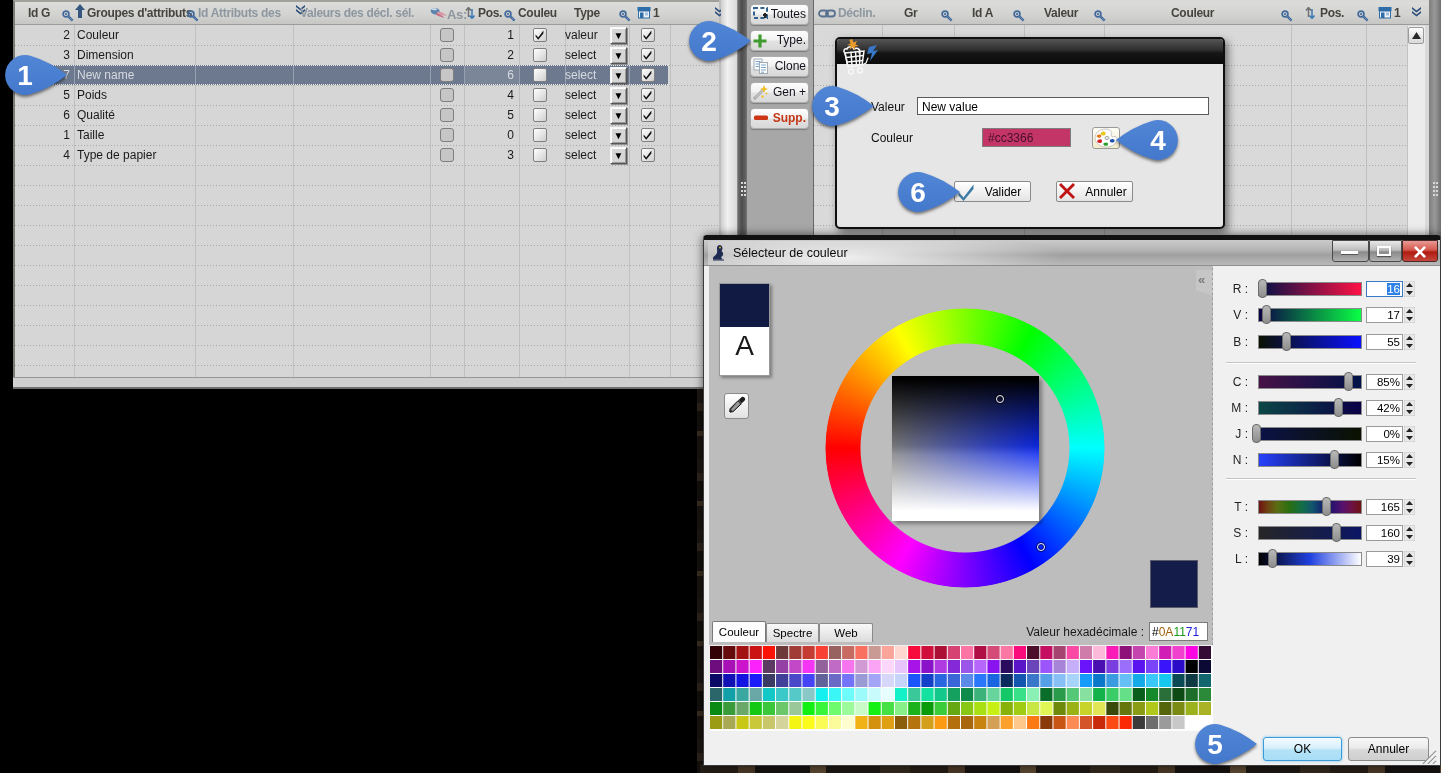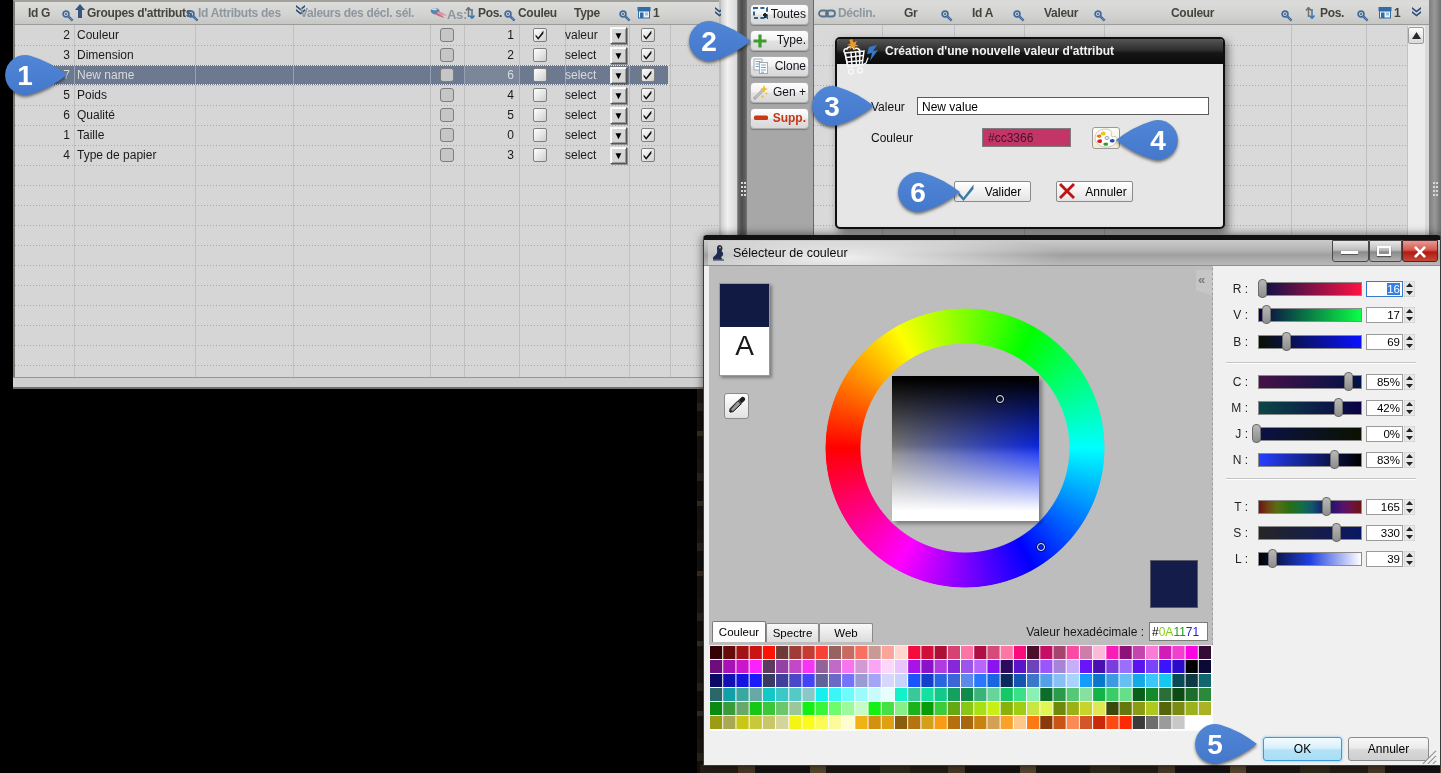--- a/index.html
+++ b/index.html
@@ -324,21 +324,20 @@
       <div style="position:absolute;left:4px;top:0px;width:2px;height:2px;background:#d8d8d8"></div>
       <div style="position:absolute;left:1px;top:4px;width:2px;height:2px;background:#d8d8d8"></div>
       <div style="position:absolute;left:4px;top:4px;width:2px;height:2px;background:#d8d8d8"></div>
       <div style="position:absolute;left:1px;top:8px;width:2px;height:2px;background:#d8d8d8"></div>
       <div style="position:absolute;left:4px;top:8px;width:2px;height:2px;background:#d8d8d8"></div>
       <div style="position:absolute;left:1px;top:12px;width:2px;height:2px;background:#d8d8d8"></div>
       <div style="position:absolute;left:4px;top:12px;width:2px;height:2px;background:#d8d8d8"></div>
     </div>
 <div style="position:absolute;left:835px;top:37px;width:390px;height:192px;background:#e6e6e6;border:2px solid #0f0f0f;border-radius:5px;box-shadow:3px 4px 8px rgba(0,0,0,0.5)"></div>
 <div style="position:absolute;left:837px;top:39px;width:386px;height:25px;background:linear-gradient(180deg,#555 0%,#2e2e2e 45%,#161616 55%,#0a0a0a 100%);border-radius:3px 3px 0 0"></div>
-<div style="position:absolute;left:885px;top:44px;width:330px;height:16px;font-size:12px;font-weight:bold;color:#f2f2f2">Création d'une nouvelle valeur d'attribut</div>
 <svg style="position:absolute;left:840px;top:36px" width="42" height="44" viewBox="0 0 42 44">
       <g stroke="#f6f6f6" stroke-width="1.5" fill="none" stroke-linecap="round">
         <path d="M5 17 C3 15 4 12 7 13 C8 10 13 10 14 13 C18 11 21 14 19 17"></path>
         <path d="M5 17 L24 15 L22 29 L8 31 Z"></path>
         <path d="M8 31 L5 17 M11 16.2 L12 30 M15.5 15.8 L16.5 29.4 M20 15.3 L19.5 29"></path>
         <path d="M6.5 21.5 L23 19.5 M7.5 26 L22.5 24.5"></path>
         <circle cx="11" cy="35.5" r="2.4"></circle>
         <circle cx="20" cy="34.5" r="2.4"></circle>
         <path d="M22 29 L26 27 28 22" stroke-width="1.2"></path>
       </g>
@@ -405,21 +404,21 @@
 <div style="position:absolute;left:825px;top:308px;width:280px;height:280px;border-radius:50%;background:conic-gradient(from 270deg,#ff0000,#ffff00 16.7%,#00ff00 33.3%,#00ffff 50%,#0000ff 66.7%,#ff00ff 83.3%,#ff0000);-webkit-mask:radial-gradient(circle,transparent 0 104px,#000 105px 139px,transparent 140px);mask:radial-gradient(circle,transparent 0 104px,#000 105px 139px,transparent 140px);filter:drop-shadow(2px 3px 3px rgba(0,0,0,0.35))"></div>
 <div style="position:absolute;left:892px;top:376px;width:147px;height:145px;box-shadow:3px 3px 4px rgba(0,0,0,0.35);background:linear-gradient(180deg,#000 2%,rgba(0,0,0,0) 54%),linear-gradient(0deg,#fff 7%,rgba(255,255,255,0) 52%),linear-gradient(90deg,#858585,#0d2af2)"></div>
 <div style="position:absolute;left:996px;top:395px;width:8px;height:8px;border:1.5px solid #f4f4f4;border-radius:50%;box-shadow:0 0 0 1px rgba(0,0,0,0.6),inset 0 0 0 1px rgba(0,0,0,0.6)"></div>
 <div style="position:absolute;left:1037px;top:543px;width:8px;height:8px;border:1.5px solid #f4f4f4;border-radius:50%;box-shadow:0 0 0 1px rgba(0,0,0,0.6),inset 0 0 0 1px rgba(0,0,0,0.6)"></div>
 <div style="position:absolute;left:1150px;top:560px;width:48px;height:48px;background:#141c4a;border:1px solid #5a5a6a"></div>
 <div style="position:absolute;left:712px;top:621px;width:54px;height:21px;background:#fdfdfd;border:1px solid #7a7a7a;border-bottom:none;border-radius:2px 2px 0 0;font-size:11.5px;color:#000;text-align:center;line-height:20px">Couleur</div>
 <div style="position:absolute;left:766px;top:623px;width:53px;height:19px;background:linear-gradient(180deg,#f8f8f8,#dcdcdc);border:1px solid #8a8a8a;border-bottom:none;border-radius:2px 2px 0 0;font-size:11.5px;color:#000;text-align:center;line-height:18px">Spectre</div>
 <div style="position:absolute;left:819px;top:623px;width:54px;height:19px;background:linear-gradient(180deg,#f8f8f8,#dcdcdc);border:1px solid #8a8a8a;border-bottom:none;border-radius:2px 2px 0 0;font-size:11.5px;color:#000;text-align:center;line-height:18px">Web</div>
 <div style="position:absolute;left:1014px;top:625px;width:130px;height:14px;font-size:12px;color:#1a1a1a;text-align:right">Valeur hexadécimale :</div>
 <div style="position:absolute;left:1149px;top:622px;width:59px;height:19px;background:#fff;border:1px solid #7a7a7a"></div>
-<div style="position:absolute;left:1152px;top:625px;width:56px;height:14px;font-size:12px"><span style="color:#000">#</span><span style="color:#84cc16">0A</span><span style="color:#189818">11</span><span style="color:#2020d4">71</span></div>
+<div style="position:absolute;left:1152px;top:625px;width:56px;height:14px;font-size:12px"><span style="color:#000">#</span><span style="color:#a16207">0A</span><span style="color:#189818">11</span><span style="color:#2020d4">71</span></div>
 <svg style="position:absolute;left:710px;top:646px" width="503" height="85" viewBox="0 0 503 85">
       <rect x="0" y="0" width="503" height="85" fill="#fdfdfd"></rect>
       <rect x="0.0" y="0" width="12.21" height="13" fill="#330006"></rect>
       <rect x="13.21" y="0" width="12.21" height="13" fill="#660b0b"></rect>
       <rect x="26.42" y="0" width="12.21" height="13" fill="#a31212"></rect>
       <rect x="39.63" y="0" width="12.21" height="13" fill="#cc1313"></rect>
       <rect x="52.84" y="0" width="12.21" height="13" fill="#fb1405"></rect>
       <rect x="66.05" y="0" width="12.21" height="13" fill="#6e3a39"></rect>
       <rect x="79.26" y="0" width="12.21" height="13" fill="#a03c35"></rect>
       <rect x="92.47" y="0" width="12.21" height="13" fill="#c43b31"></rect>
@@ -662,21 +661,21 @@
 <div style="position:absolute;left:1262px;top:305px;width:9px;height:19px;background:linear-gradient(180deg,#b8b8b8,#8e8e8e);border:1px solid #6a6a6a;border-radius:4px"></div>
 <div style="position:absolute;left:1366px;top:307px;width:37px;height:16px;background:#fff;border:1px solid #9a9a9a;font-size:11.5px;color:#000;text-align:right;line-height:15px;padding-right:2px">17</div>
 <svg style="position:absolute;left:1404px;top:307px" width="11" height="16" viewBox="0 0 11 16">
       <rect x="0" y="0" width="11" height="16" fill="#e8e8e8" stroke="#aaa" stroke-width="0.5"></rect>
       <path d="M5.5 2 L9 6 L2 6 Z" fill="#222"></path>
       <path d="M5.5 14 L9 10 L2 10 Z" fill="#222"></path>
     </svg>
 <div style="position:absolute;left:1216px;top:335px;width:32px;height:14px;font-size:12px;color:#222;text-align:right">B :</div>
 <div style="position:absolute;left:1258px;top:335px;width:104px;height:14px;background:linear-gradient(90deg,rgb(10,17,0),rgb(10,17,255));border:1px solid #8a8a8a"></div>
 <div style="position:absolute;left:1282px;top:332px;width:9px;height:19px;background:linear-gradient(180deg,#b8b8b8,#8e8e8e);border:1px solid #6a6a6a;border-radius:4px"></div>
-<div style="position:absolute;left:1366px;top:334px;width:37px;height:16px;background:#fff;border:1px solid #9a9a9a;font-size:11.5px;color:#000;text-align:right;line-height:15px;padding-right:2px">69</div>
+<div style="position:absolute;left:1366px;top:334px;width:37px;height:16px;background:#fff;border:1px solid #9a9a9a;font-size:11.5px;color:#000;text-align:right;line-height:15px;padding-right:2px">55</div>
 <svg style="position:absolute;left:1404px;top:334px" width="11" height="16" viewBox="0 0 11 16">
       <rect x="0" y="0" width="11" height="16" fill="#e8e8e8" stroke="#aaa" stroke-width="0.5"></rect>
       <path d="M5.5 2 L9 6 L2 6 Z" fill="#222"></path>
       <path d="M5.5 14 L9 10 L2 10 Z" fill="#222"></path>
     </svg>
 <div style="position:absolute;left:1216px;top:375px;width:32px;height:14px;font-size:12px;color:#222;text-align:right">C :</div>
 <div style="position:absolute;left:1258px;top:375px;width:104px;height:14px;background:linear-gradient(90deg,rgb(71,18,71),rgb(0,18,71));border:1px solid #8a8a8a"></div>
 <div style="position:absolute;left:1344px;top:372px;width:9px;height:19px;background:linear-gradient(180deg,#b8b8b8,#8e8e8e);border:1px solid #6a6a6a;border-radius:4px"></div>
 <div style="position:absolute;left:1366px;top:374px;width:37px;height:16px;background:#fff;border:1px solid #9a9a9a;font-size:11.5px;color:#000;text-align:right;line-height:15px;padding-right:2px">85%</div>
 <svg style="position:absolute;left:1404px;top:374px" width="11" height="16" viewBox="0 0 11 16">
@@ -698,39 +697,39 @@
 <div style="position:absolute;left:1252px;top:424px;width:9px;height:19px;background:linear-gradient(180deg,#b8b8b8,#8e8e8e);border:1px solid #6a6a6a;border-radius:4px"></div>
 <div style="position:absolute;left:1366px;top:426px;width:37px;height:16px;background:#fff;border:1px solid #9a9a9a;font-size:11.5px;color:#000;text-align:right;line-height:15px;padding-right:2px">0%</div>
 <svg style="position:absolute;left:1404px;top:426px" width="11" height="16" viewBox="0 0 11 16">
       <rect x="0" y="0" width="11" height="16" fill="#e8e8e8" stroke="#aaa" stroke-width="0.5"></rect>
       <path d="M5.5 2 L9 6 L2 6 Z" fill="#222"></path>
       <path d="M5.5 14 L9 10 L2 10 Z" fill="#222"></path>
     </svg>
 <div style="position:absolute;left:1216px;top:453px;width:32px;height:14px;font-size:12px;color:#222;text-align:right">N :</div>
 <div style="position:absolute;left:1258px;top:453px;width:104px;height:14px;background:linear-gradient(90deg,rgb(38,64,255),rgb(0,0,0));border:1px solid #8a8a8a"></div>
 <div style="position:absolute;left:1330px;top:450px;width:9px;height:19px;background:linear-gradient(180deg,#b8b8b8,#8e8e8e);border:1px solid #6a6a6a;border-radius:4px"></div>
-<div style="position:absolute;left:1366px;top:452px;width:37px;height:16px;background:#fff;border:1px solid #9a9a9a;font-size:11.5px;color:#000;text-align:right;line-height:15px;padding-right:2px">83%</div>
+<div style="position:absolute;left:1366px;top:452px;width:37px;height:16px;background:#fff;border:1px solid #9a9a9a;font-size:11.5px;color:#000;text-align:right;line-height:15px;padding-right:2px">15%</div>
 <svg style="position:absolute;left:1404px;top:452px" width="11" height="16" viewBox="0 0 11 16">
       <rect x="0" y="0" width="11" height="16" fill="#e8e8e8" stroke="#aaa" stroke-width="0.5"></rect>
       <path d="M5.5 2 L9 6 L2 6 Z" fill="#222"></path>
       <path d="M5.5 14 L9 10 L2 10 Z" fill="#222"></path>
     </svg>
 <div style="position:absolute;left:1216px;top:500px;width:32px;height:14px;font-size:12px;color:#222;text-align:right">T :</div>
 <div style="position:absolute;left:1258px;top:500px;width:104px;height:14px;background:linear-gradient(90deg,#6e1212 0%,#6e4612 9%,#5a6e12 18%,#2a6e12 30%,#126e46 42%,#12566e 52%,#12266e 62%,#2a126e 72%,#56126e 82%,#6e1246 91%,#6e1212 100%);border:1px solid #8a8a8a"></div>
 <div style="position:absolute;left:1322px;top:497px;width:9px;height:19px;background:linear-gradient(180deg,#b8b8b8,#8e8e8e);border:1px solid #6a6a6a;border-radius:4px"></div>
 <div style="position:absolute;left:1366px;top:499px;width:37px;height:16px;background:#fff;border:1px solid #9a9a9a;font-size:11.5px;color:#000;text-align:right;line-height:15px;padding-right:2px">165</div>
 <svg style="position:absolute;left:1404px;top:499px" width="11" height="16" viewBox="0 0 11 16">
       <rect x="0" y="0" width="11" height="16" fill="#e8e8e8" stroke="#aaa" stroke-width="0.5"></rect>
       <path d="M5.5 2 L9 6 L2 6 Z" fill="#222"></path>
       <path d="M5.5 14 L9 10 L2 10 Z" fill="#222"></path>
     </svg>
 <div style="position:absolute;left:1216px;top:526px;width:32px;height:14px;font-size:12px;color:#222;text-align:right">S :</div>
 <div style="position:absolute;left:1258px;top:526px;width:104px;height:14px;background:linear-gradient(90deg,rgb(38,38,38),rgb(10,22,100));border:1px solid #8a8a8a"></div>
 <div style="position:absolute;left:1332px;top:523px;width:9px;height:19px;background:linear-gradient(180deg,#b8b8b8,#8e8e8e);border:1px solid #6a6a6a;border-radius:4px"></div>
-<div style="position:absolute;left:1366px;top:525px;width:37px;height:16px;background:#fff;border:1px solid #9a9a9a;font-size:11.5px;color:#000;text-align:right;line-height:15px;padding-right:2px">330</div>
+<div style="position:absolute;left:1366px;top:525px;width:37px;height:16px;background:#fff;border:1px solid #9a9a9a;font-size:11.5px;color:#000;text-align:right;line-height:15px;padding-right:2px">160</div>
 <svg style="position:absolute;left:1404px;top:525px" width="11" height="16" viewBox="0 0 11 16">
       <rect x="0" y="0" width="11" height="16" fill="#e8e8e8" stroke="#aaa" stroke-width="0.5"></rect>
       <path d="M5.5 2 L9 6 L2 6 Z" fill="#222"></path>
       <path d="M5.5 14 L9 10 L2 10 Z" fill="#222"></path>
     </svg>
 <div style="position:absolute;left:1216px;top:552px;width:32px;height:14px;font-size:12px;color:#222;text-align:right">L :</div>
 <div style="position:absolute;left:1258px;top:552px;width:104px;height:14px;background:linear-gradient(90deg,#000,rgb(32,64,224) 50%,#fff);border:1px solid #8a8a8a"></div>
 <div style="position:absolute;left:1268px;top:549px;width:9px;height:19px;background:linear-gradient(180deg,#b8b8b8,#8e8e8e);border:1px solid #6a6a6a;border-radius:4px"></div>
 <div style="position:absolute;left:1366px;top:551px;width:37px;height:16px;background:#fff;border:1px solid #9a9a9a;font-size:11.5px;color:#000;text-align:right;line-height:15px;padding-right:2px">39</div>
 <svg style="position:absolute;left:1404px;top:551px" width="11" height="16" viewBox="0 0 11 16">

